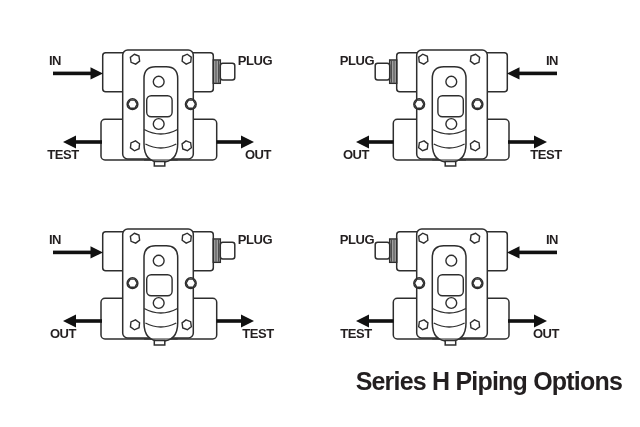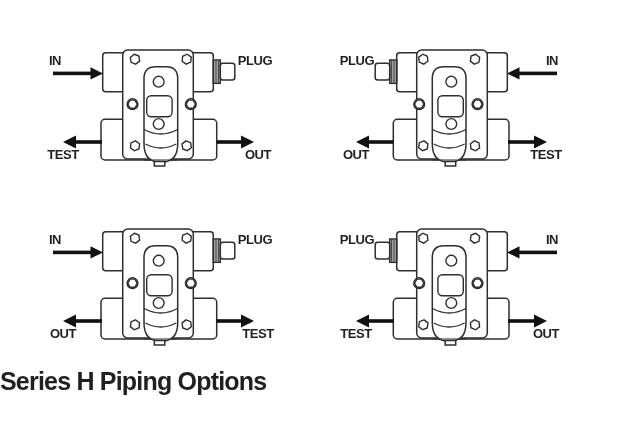--- a/index.html
+++ b/index.html
@@ -23,21 +23,21 @@
   .lbl-tl { left:-10px; top:12px; }
   .lbl-tr { left:190px; top:12px; }
   .lbl-bl { left:-2px;  top:106px; }
   .lbl-br { left:193px; top:106px; }
   .mirrored .lbl-tl { left:-8px; }
   .mirrored .lbl-tr { left:187px; }
   .mirrored .lbl-bl { left:-9px; }
   .mirrored .lbl-br { left:181px; }
 
   .caption {
-    position:absolute; left:0; top:367px; width:622px; text-align:left;
+    position:absolute; left:0; top:367px; width:622px; text-align:right;
     font-weight:bold; font-size:25px; letter-spacing:-0.8px; color:var(--text,#231f20);
   }
 
   
   .s  { fill:#fff; stroke:var(--line,#2e2e2e); stroke-width:1.5; }
   .nf { fill:none; stroke:var(--line,#2e2e2e); stroke-width:1.4; }
   .thin { stroke:var(--line,#2e2e2e); stroke-width:1.1; }
   .hx { fill:#fff; stroke:var(--line,#2e2e2e); stroke-width:1.4; }
   .arrow { fill:var(--arrow,#111); stroke:none; }
 </style>

